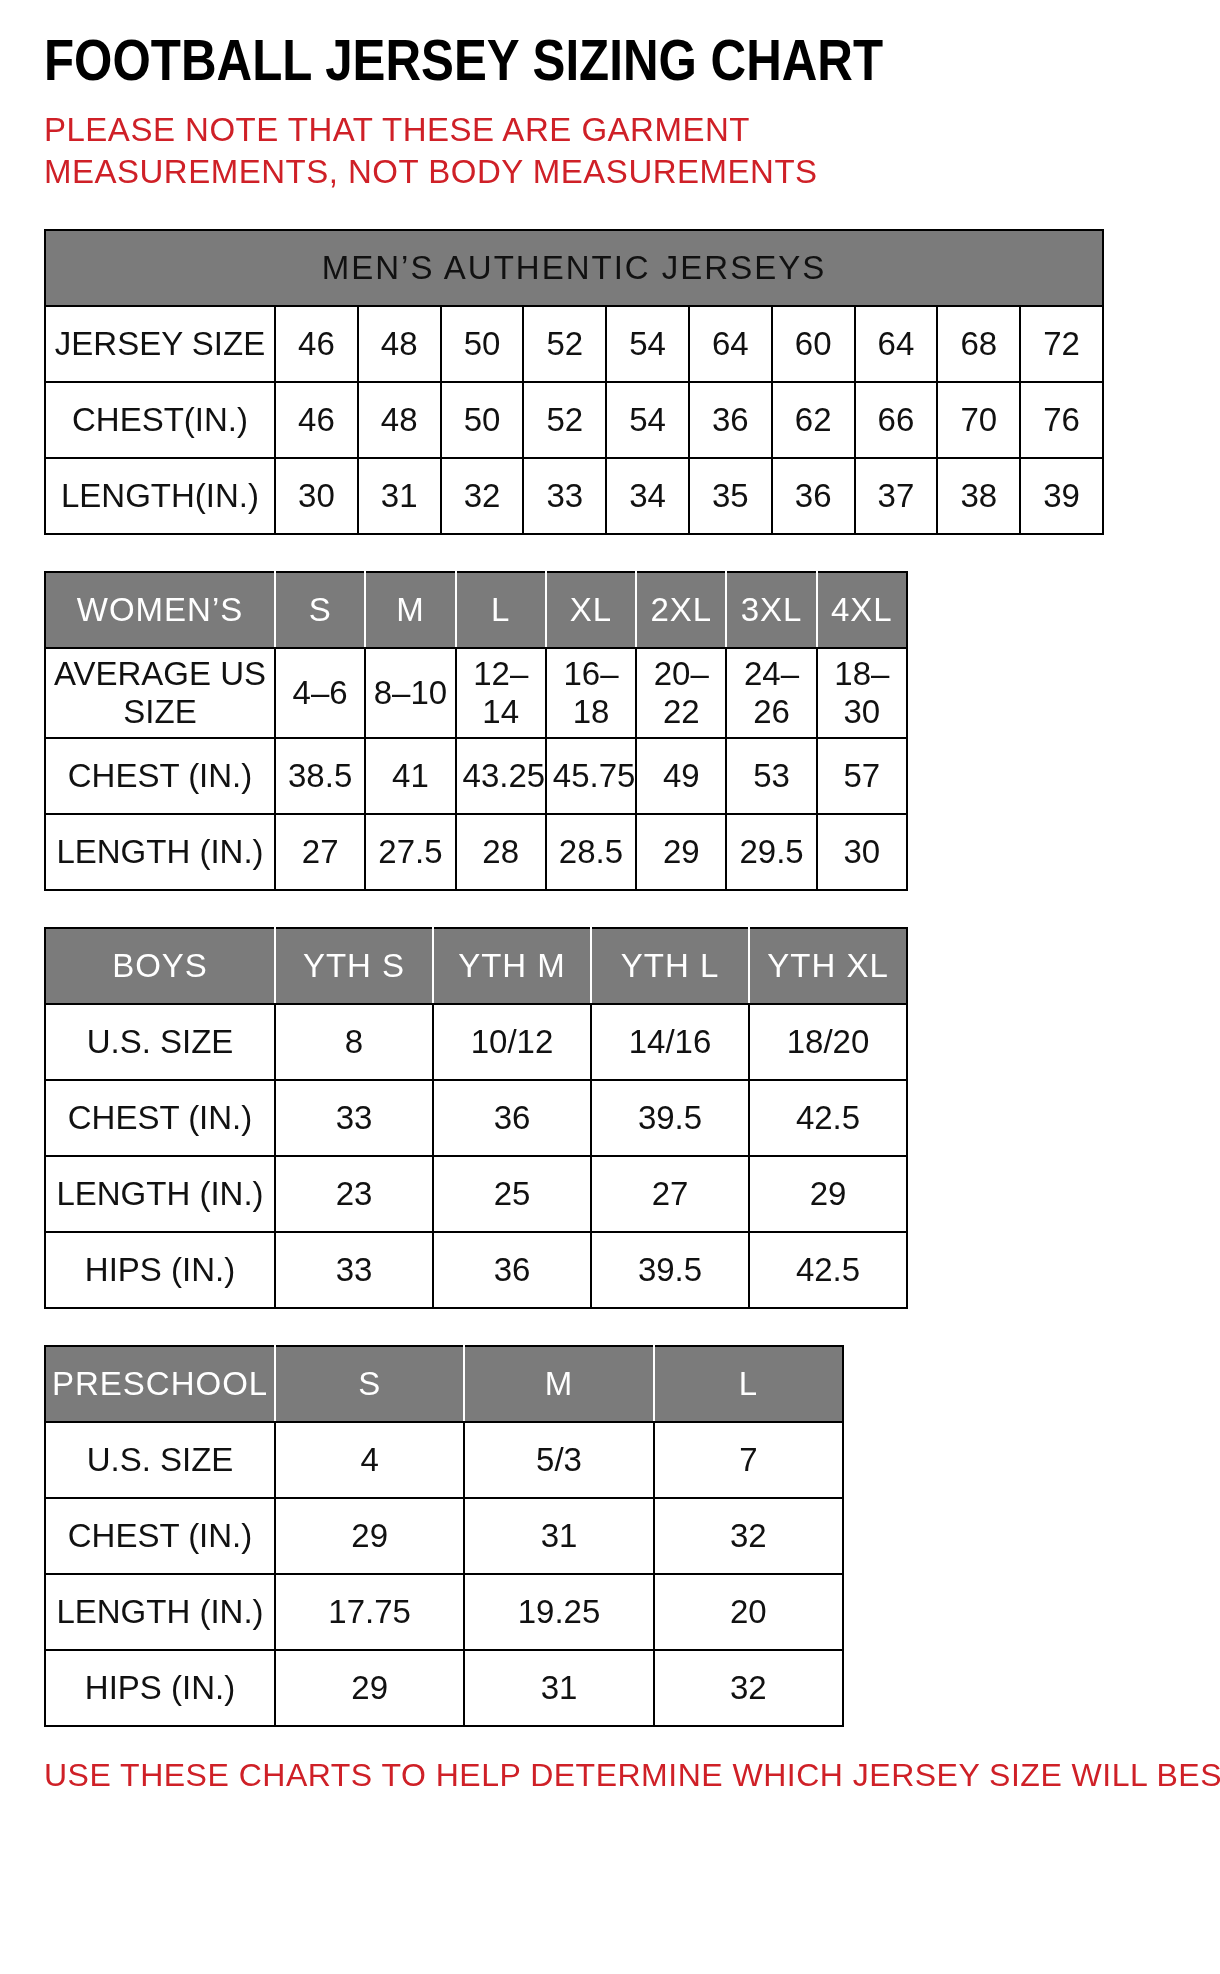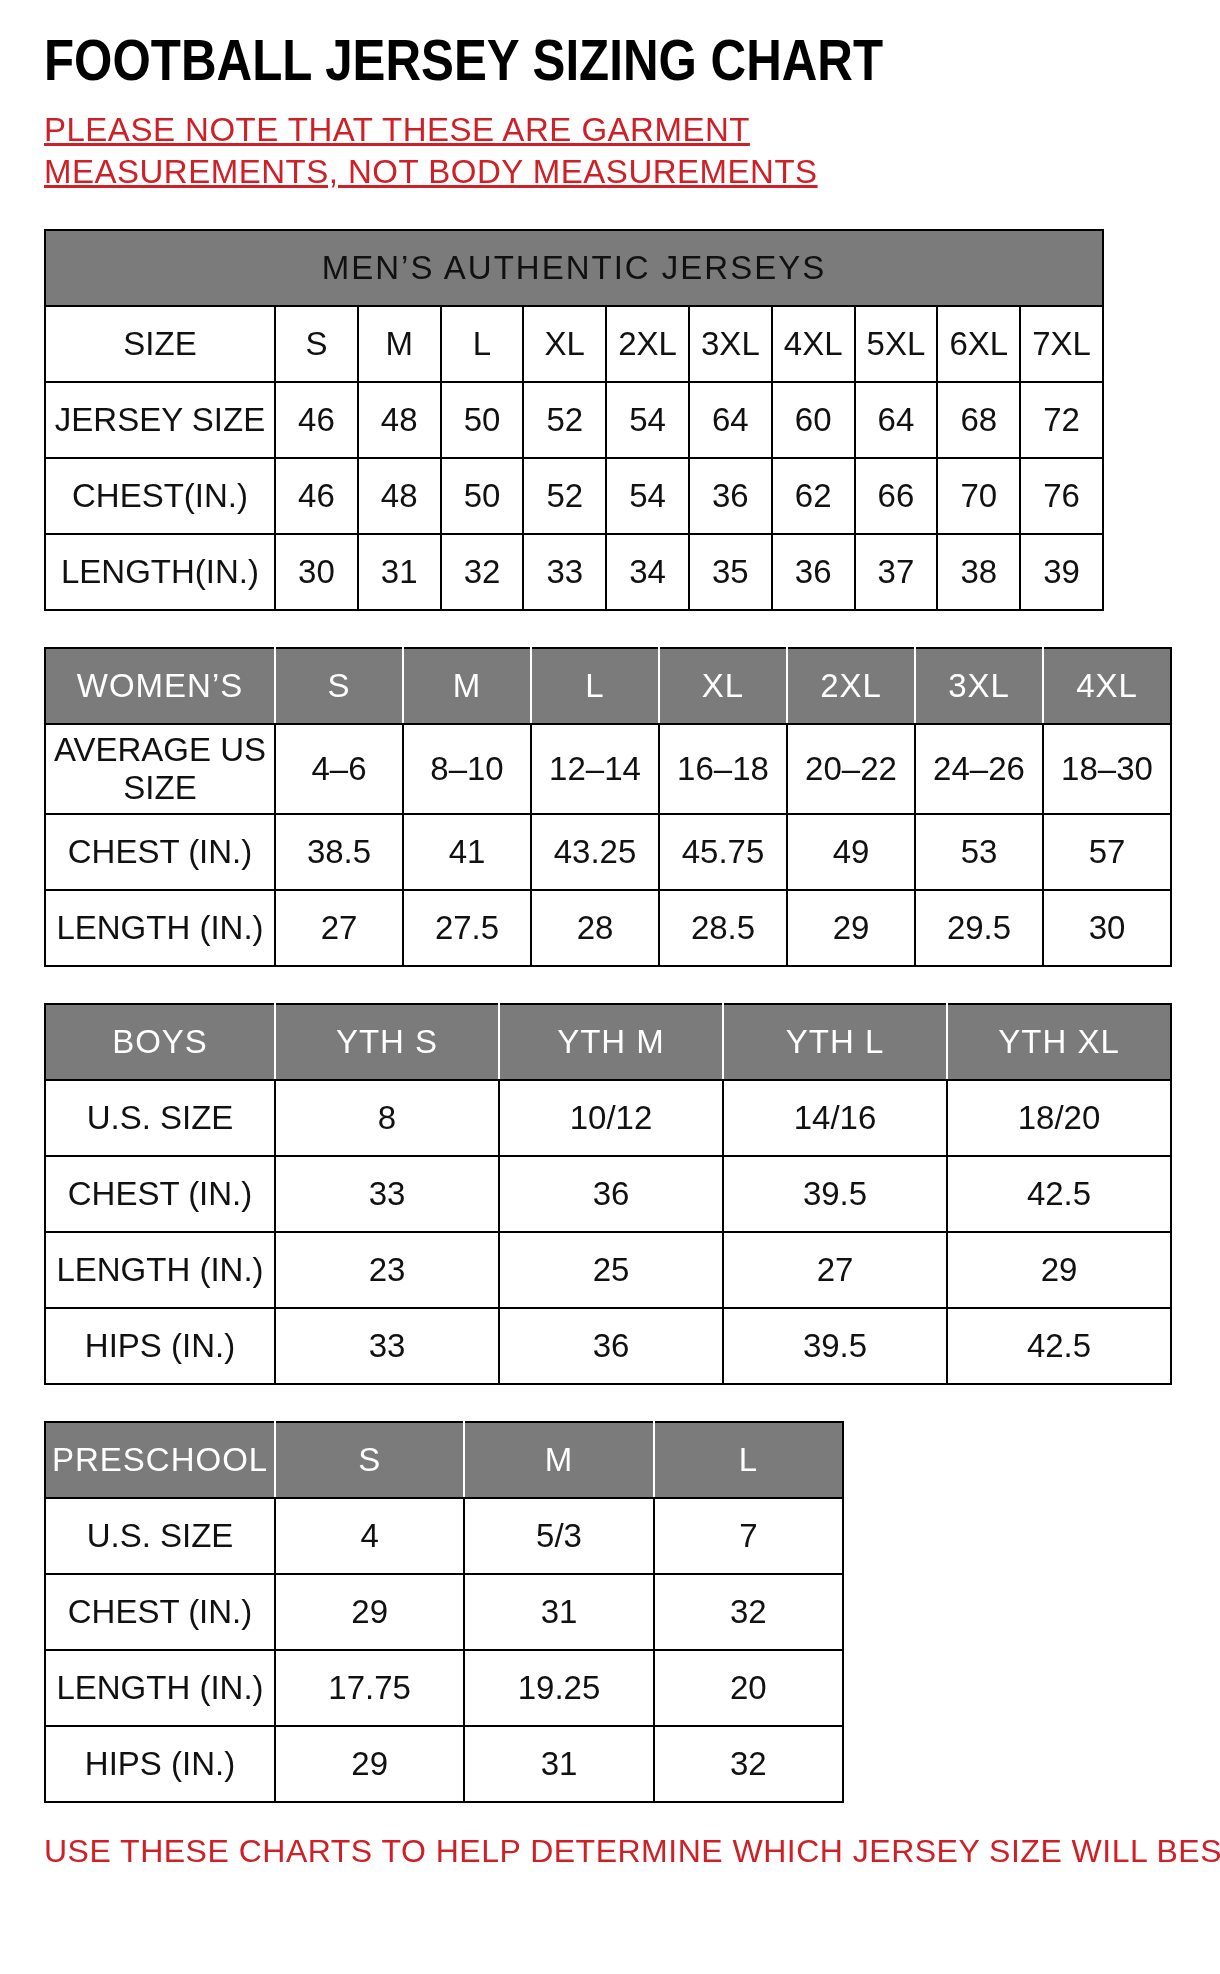--- a/index.html
+++ b/index.html
@@ -22,21 +22,20 @@
     color: #000000;
   }
 
   .note {
     margin-top: 16px;
     color: var(--accent-red, #cf2027);
     font-size: 33px;
     line-height: 1.28;
     letter-spacing: 0.5px;
     max-width: 940px;
-    text-decoration: underline;
   }
 
   table.tbl {
     border-collapse: collapse;
     table-layout: fixed;
     margin-top: 36px;
   }
   .tbl th, .tbl td {
     border: 2px solid var(--border-black, #000);
     text-align: center;
@@ -58,21 +57,21 @@
   tr.hdr th {
     background: var(--header-gray, #7b7b7b);
     color: var(--header-text, #fff);
     border-right-color: #ffffff;
     font-size: 33px;
     letter-spacing: 1px;
   }
   tr.hdr th:last-child { border-right-color: #000000; }
 
   table.mens { width: 1060px; }
-  table.womens, table.boys { width: 1128px; }
+  table.womens, table.boys { width: 864px; }
   table.preschool { width: 800px; padding-left: 28px; }
   col.c-label { width: 230px; }
 
   .footer-note {
     margin-top: 30px;
     color: var(--accent-red, #cf2027);
     font-size: 32px;
     letter-spacing: 0.5px;
     white-space: nowrap;
   }
@@ -90,33 +89,20 @@
     <colgroup>
       <col class="c-label">
       <col span="10">
     </colgroup>
     <thead>
       <tr>
         <th class="banner" colspan="11">MEN’S AUTHENTIC JERSEYS</th>
       </tr>
     </thead>
     <tbody>
-        <tr>
-          <th>SIZE</th>
-          <td>S</td>
-          <td>M</td>
-          <td>L</td>
-          <td>XL</td>
-          <td>2XL</td>
-          <td>3XL</td>
-          <td>4XL</td>
-          <td>5XL</td>
-          <td>6XL</td>
-          <td>7XL</td>
-        </tr>
         <tr>
           <th>JERSEY SIZE</th>
           <td>46</td>
           <td>48</td>
           <td>50</td>
           <td>52</td>
           <td>54</td>
           <td>64</td>
           <td>60</td>
           <td>64</td>

